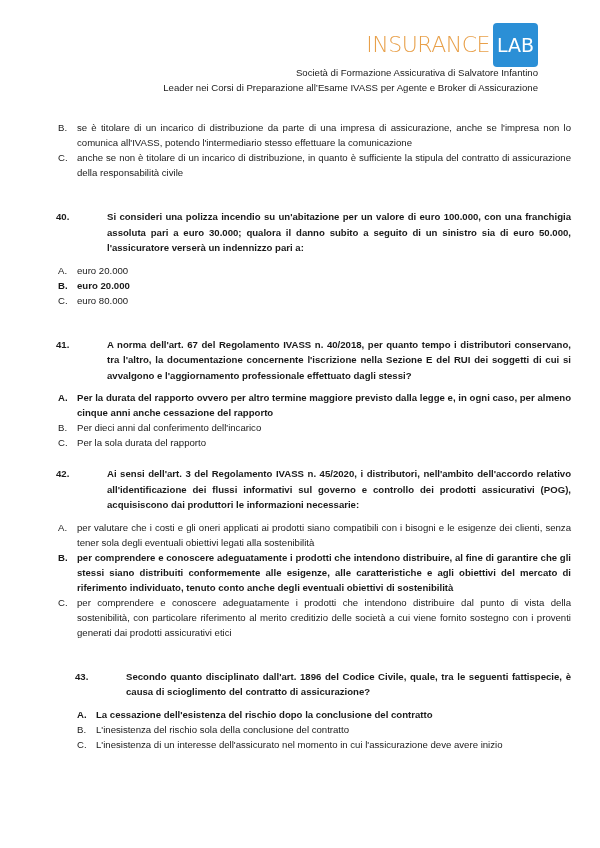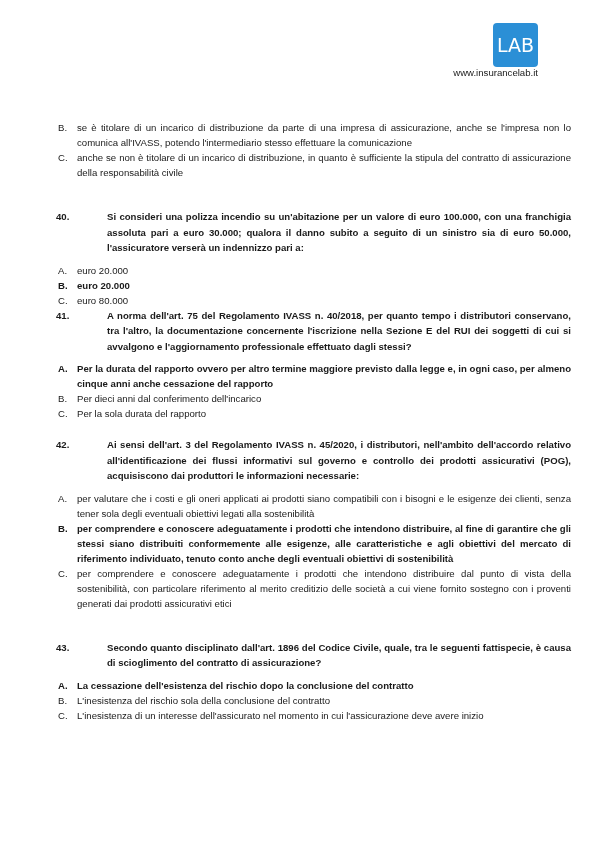--- a/index.html
+++ b/index.html
@@ -28,24 +28,26 @@
     .q { display: flex; font-weight: bold; line-height: 15.5px; margin-left: -2px; gap: 30px; }
     .q .num { width: 21px; flex: none; }
     .q .text { flex: 1; text-align: justify; }
     .opts { margin-top: 7px; }
   </style>
 </head>
 <body>
 
 <div class="header">
   <div class="logo">
+    <span class="logo-insurance">INSURANCE</span>
     <span class="logo-lab">LAB</span>
   </div>
   <div class="header-lines">
-    <div class="header-line">www.insurancelab.it</div>
+    <div class="header-line">Società di Formazione Assicurativa di Salvatore Infantino</div>
+    <div class="header-line">Leader nei Corsi di Preparazione all’Esame IVASS per Agente e Broker di Assicurazione</div>
   </div>
 </div>
 
 <div class="content">
   <div>
     <div class="opt">
       <span class="letter">B.</span>
       <span class="text">se è titolare di un incarico di distribuzione da parte di una impresa di assicurazione, anche se l'impresa non lo comunica all'IVASS, potendo l'intermediario stesso effettuare la comunicazione</span>
     </div>
     <div class="opt">
@@ -68,24 +70,24 @@
           <span class="letter">B.</span>
           <span class="text">euro 20.000</span>
         </div>
       <div class="opt">
           <span class="letter">C.</span>
           <span class="text">euro 80.000</span>
         </div>
     </div>
   </div>
 
-  <div style="">
+  <div style="margin-top:29px;">
     <div class="q">
       <span class="num">41.</span>
-      <span class="text">A norma dell'art. 75 del Regolamento IVASS n. 40/2018, per quanto tempo i distributori conservano, tra l'altro, la documentazione concernente l'iscrizione nella Sezione E del RUI dei soggetti di cui si avvalgono e l'aggiornamento professionale effettuato dagli stessi?</span>
+      <span class="text">A norma dell'art. 67 del Regolamento IVASS n. 40/2018, per quanto tempo i distributori conservano, tra l'altro, la documentazione concernente l'iscrizione nella Sezione E del RUI dei soggetti di cui si avvalgono e l'aggiornamento professionale effettuato dagli stessi?</span>
     </div>
     <div class="opts">
       <div class="opt bold">
           <span class="letter">A.</span>
           <span class="text">Per la durata del rapporto ovvero per altro termine maggiore previsto dalla legge e, in ogni caso, per almeno cinque anni anche cessazione del rapporto</span>
         </div>
       <div class="opt">
           <span class="letter">B.</span>
           <span class="text">Per dieci anni dal conferimento dell'incarico</span>
         </div>
@@ -110,21 +112,21 @@
           <span class="letter">B.</span>
           <span class="text">per comprendere e conoscere adeguatamente i prodotti che intendono distribuire, al fine di garantire che gli stessi siano distribuiti conformemente alle esigenze, alle caratteristiche e agli obiettivi del mercato di riferimento individuato, tenuto conto anche degli eventuali obiettivi di sostenibilità</span>
         </div>
       <div class="opt">
           <span class="letter">C.</span>
           <span class="text">per comprendere e conoscere adeguatamente i prodotti che intendono distribuire dal punto di vista della sostenibilità, con particolare riferimento al merito creditizio delle società a cui viene fornito sostegno con i proventi generati dai prodotti assicurativi etici</span>
         </div>
     </div>
   </div>
 
-  <div style="margin-top:29px;">
+  <div style="margin-top:29px;margin-left:19px;">
     <div class="q">
       <span class="num">43.</span>
       <span class="text">Secondo quanto disciplinato dall'art. 1896 del Codice Civile, quale, tra le seguenti fattispecie, è causa di scioglimento del contratto di assicurazione?</span>
     </div>
     <div class="opts">
       <div class="opt bold">
           <span class="letter">A.</span>
           <span class="text">La cessazione dell'esistenza del rischio dopo la conclusione del contratto</span>
         </div>
       <div class="opt">

